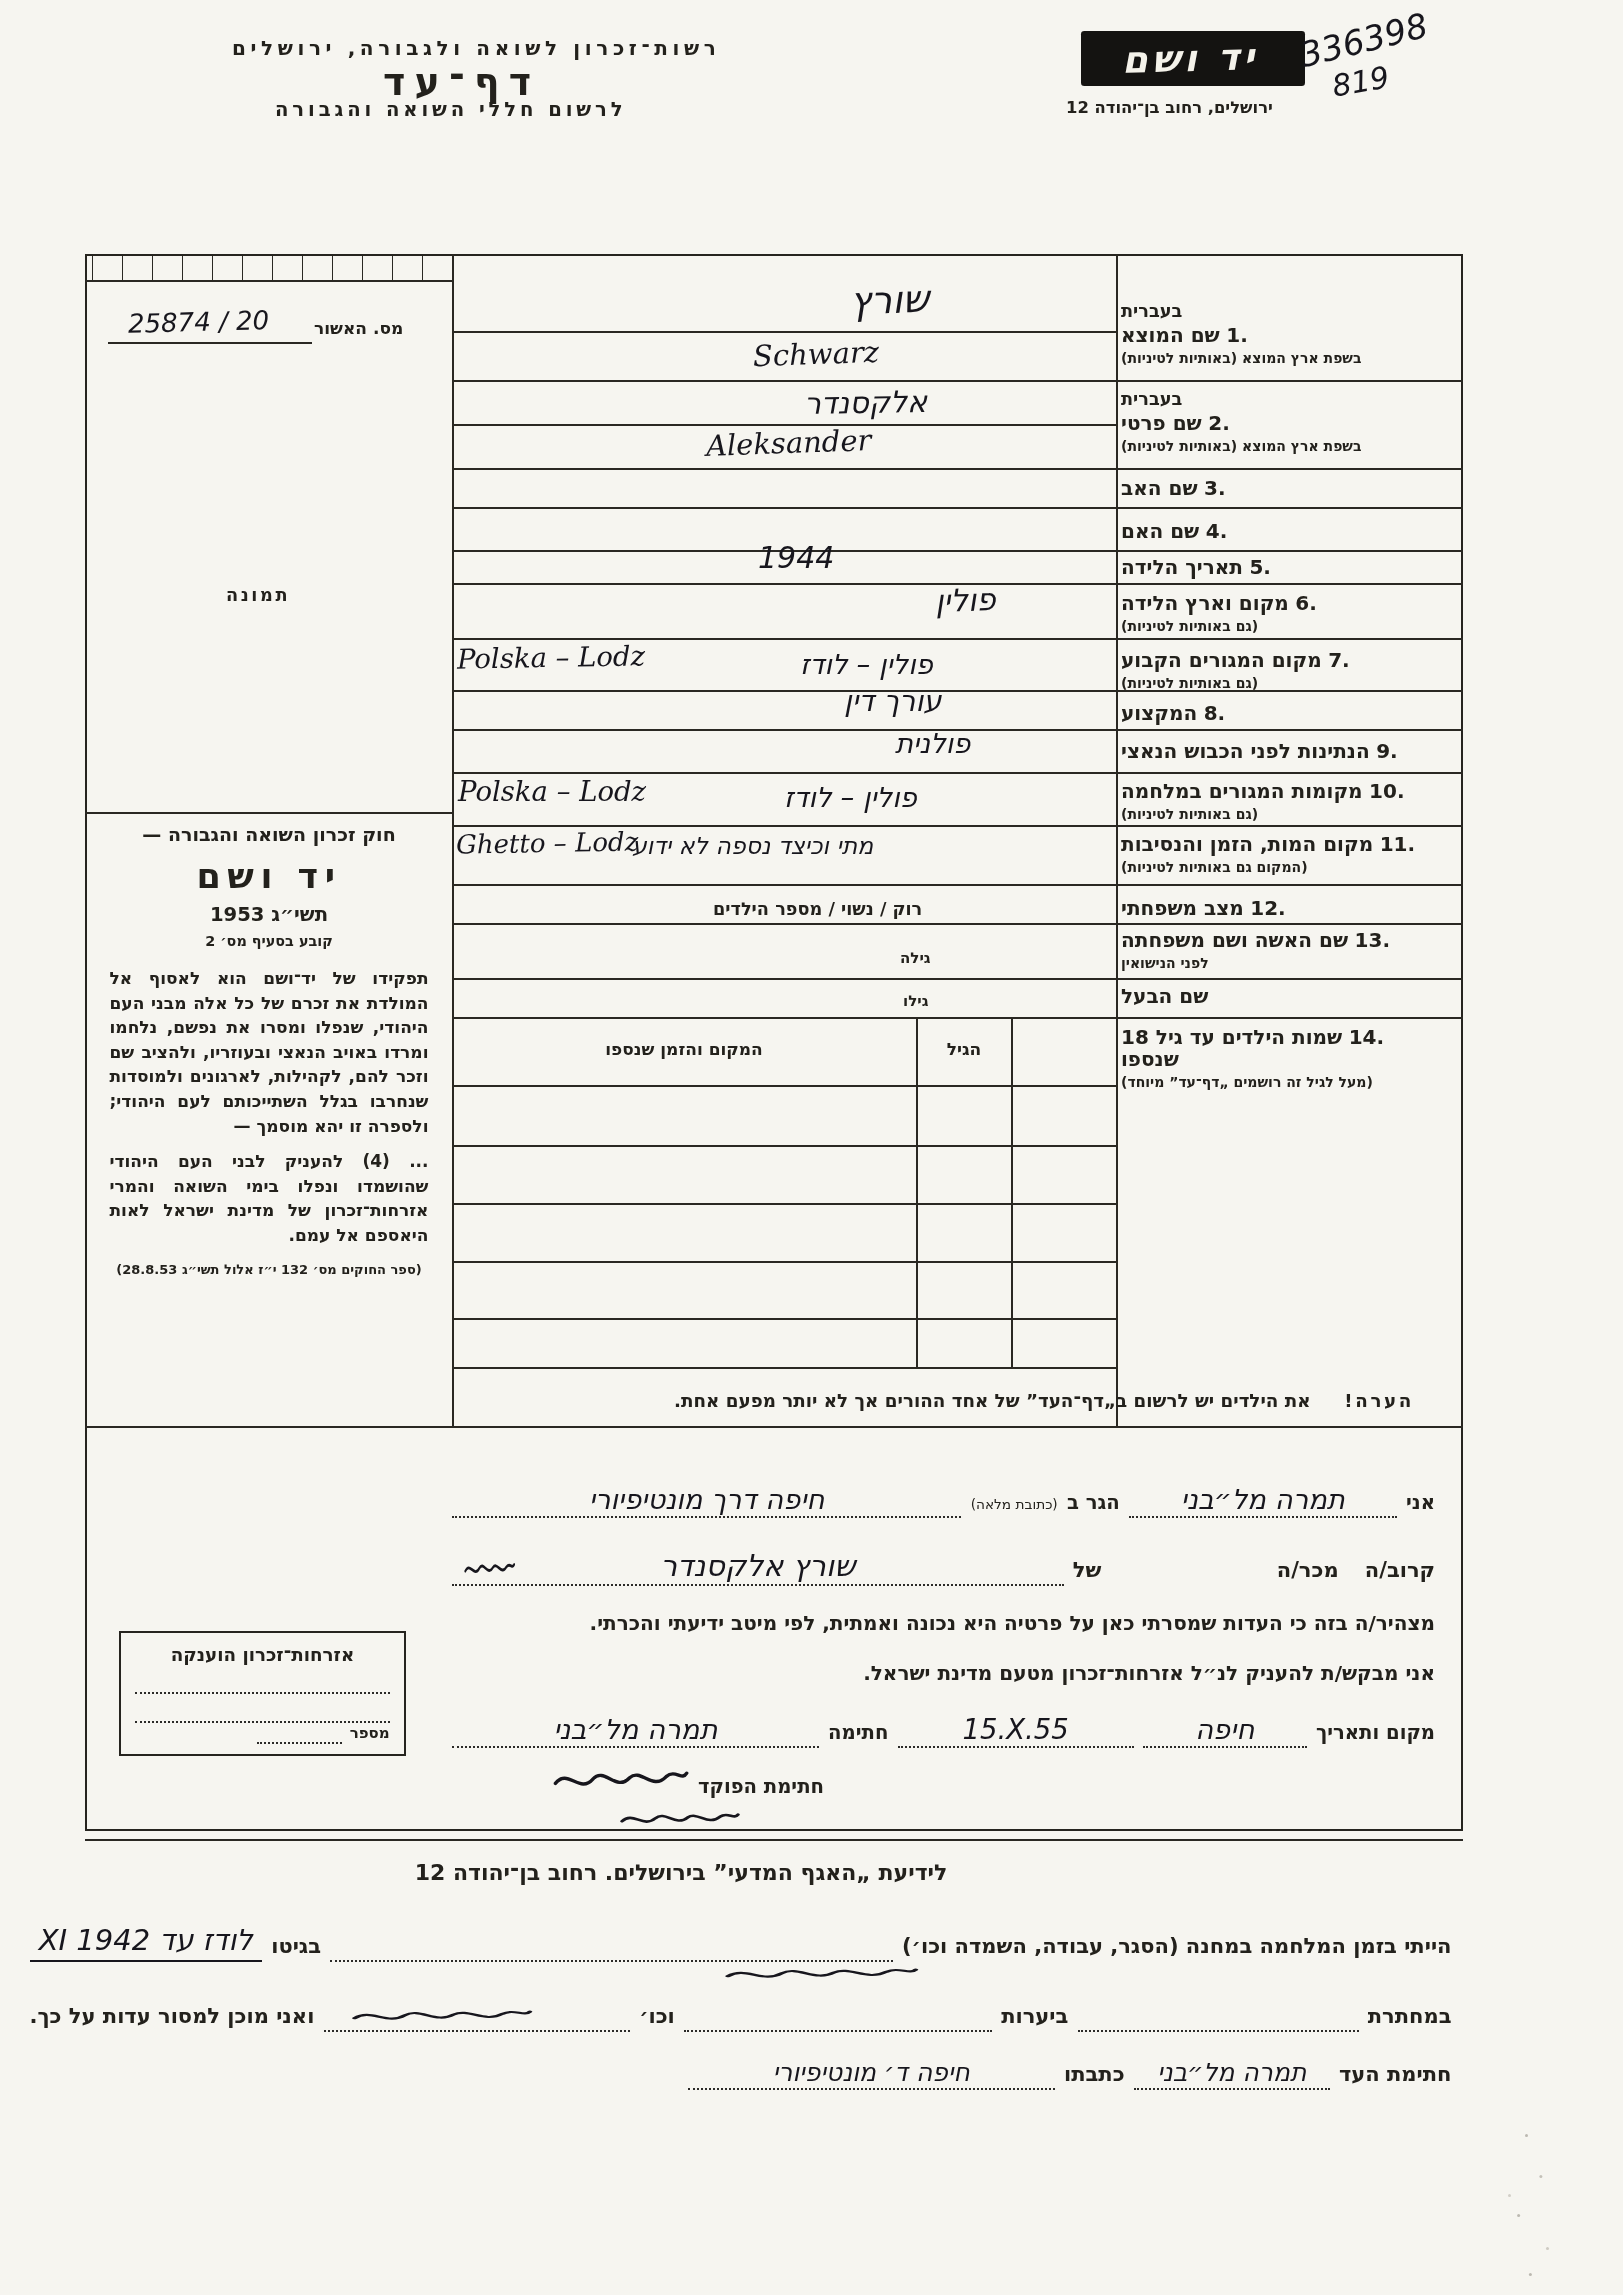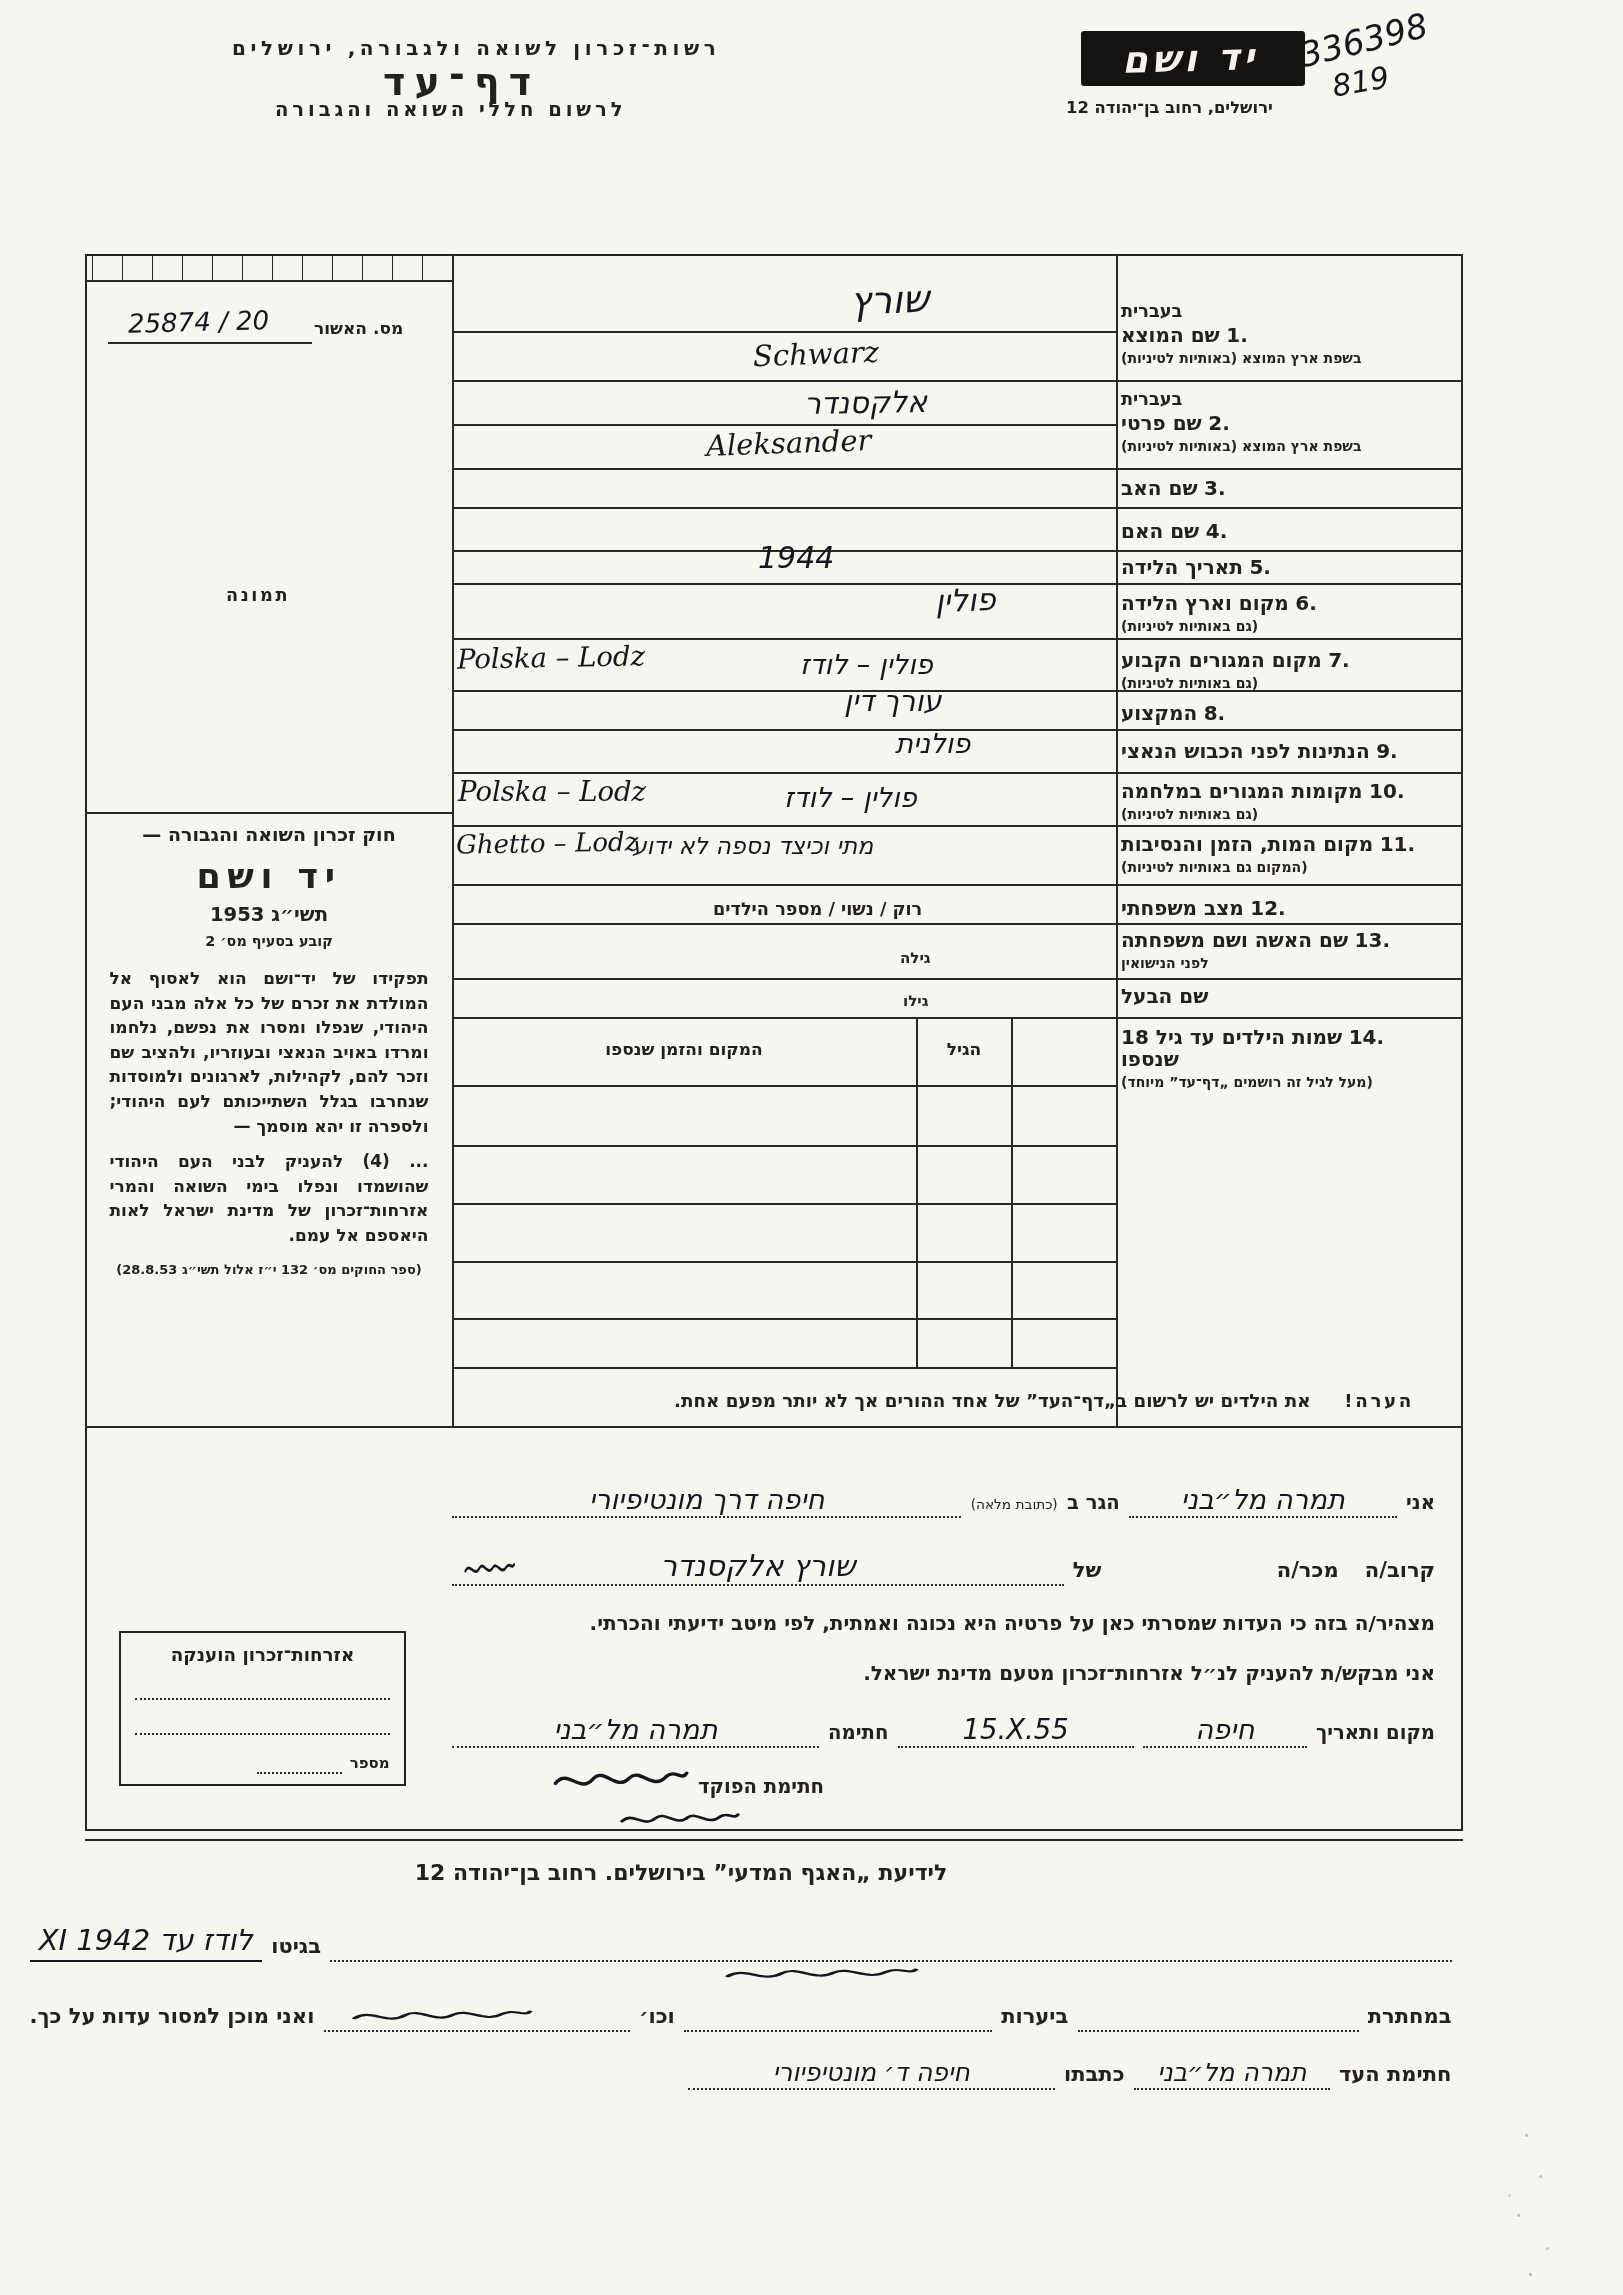--- a/index.html
+++ b/index.html
@@ -39,21 +39,21 @@
   .law{position:absolute;left:99px;top:823px;width:340px;box-sizing:border-box;
        padding:0 10.5px;text-align:center}
   .law .l1{font-weight:bold;font-size:19px}
   .law .l2{font-weight:bold;font-size:35px;letter-spacing:6.5px;margin-top:10.5px}
   .law .l3{font-weight:bold;font-size:19.6px;margin-top:7.9px}
   .law .l4{font-weight:bold;font-size:14.4px;margin-top:6.5px}
   .law .body{font-size:17px;line-height:1.45;text-align:justify;margin-top:17px;font-weight:bold}
   .law .clause{font-size:17px;line-height:1.45;text-align:justify;margin-top:10.5px;font-weight:bold}
   .law .ref{font-size:13px;margin-top:14.4px;font-weight:bold}
   
-  .cit{position:absolute;left:119px;top:1631px;width:287px;height:155px;box-sizing:border-box;
+  .cit{position:absolute;left:119px;top:1631px;width:287px;height:125px;box-sizing:border-box;
        border:2px solid #26241f;padding:10.5px 14.4px;display:flex;flex-direction:column}
   .cit-title{font-weight:bold;font-size:18.3px;text-align:center}
   .cit-line{border-bottom:2px dotted #2b2a28;height:33px}
   .cit-bottom{margin-top:auto;display:flex;align-items:center;gap:7.9px;
               font-size:15px;font-weight:bold}
   .cit-numline{flex:0 0 85px;border-bottom:2px dotted #2b2a28;height:18.3px}
   
   .drow{position:absolute;left:452px;width:1000px;box-sizing:border-box;display:flex;
         align-items:flex-end;column-gap:9.2px;padding-right:17px}
   .brow{position:absolute;left:29.5px;width:1422px;display:flex;align-items:flex-end;column-gap:9.2px}
@@ -290,20 +290,21 @@
     <path d="M3 18 C 14 4, 24 28, 36 14 C 46 3, 56 26, 68 13 C 78 4, 88 25, 100 12 C 108 5, 114 16, 118 9" fill="none" stroke="#17161d" stroke-width="3" stroke-linecap="round"></path>
   </svg>
 </div>
 <svg class="squig" style="left:619px;top:1808px" width="121" height="22" viewBox="0 0 120 30" preserveAspectRatio="none">
   <path d="M3 18 C 14 4, 24 28, 36 14 C 46 3, 56 26, 68 13 C 78 4, 88 25, 100 12 C 108 5, 114 16, 118 9" fill="none" stroke="#17161d" stroke-width="3.5" stroke-linecap="round"></path>
 </svg>
 
 <div class="t b" style="left:367px;top:1860px;width:628px;text-align:center;font-size:22px;white-space:normal">לידיעת „האגף המדעי” בירושלים. רחוב בן־יהודה 12</div>
 
 <div class="brow" style="top:1917px">
+  <span class="dlabel" style="font-size:21px">הייתי בזמן המלחמה במחנה (הסגר, עבודה, השמדה וכו׳)</span>
   <span class="dline grow"></span>
   <span class="dlabel" style="font-size:21px">בגיטו</span>
   <span class="hwt solidline" style="font-size:29px;border-bottom:2px solid #17161d;padding:0 9.2px 5.2px">לודז עד XI 1942</span>
 </div>
 
 <div class="brow" style="top:1987px">
   <span class="dlabel" style="font-size:21px">במחתרת</span>
   <span class="dline" style="flex:0 0 281px"></span>
   <span class="dlabel" style="font-size:21px">ביערות</span>
   <span class="dline" style="flex:0 0 308px">

